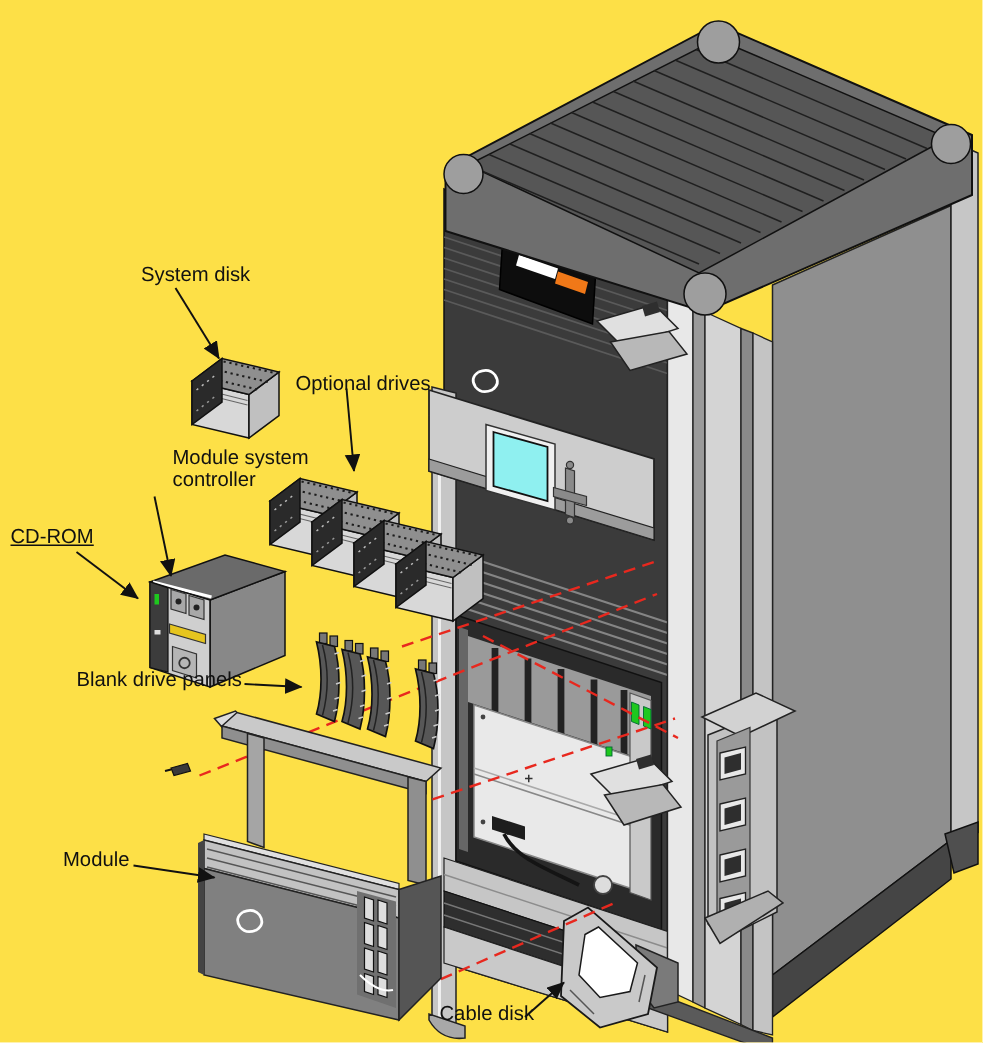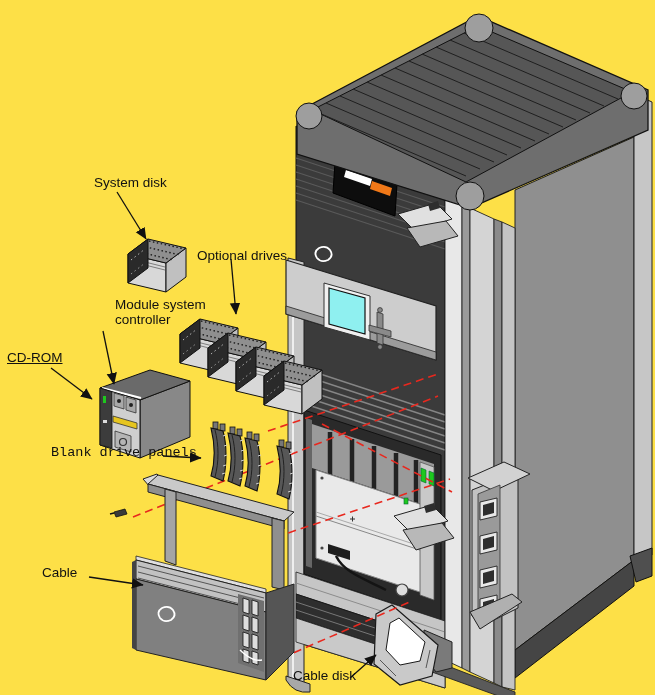--- a/index.html
+++ b/index.html
@@ -305,16 +305,16 @@
     <line x1="163" y1="456" x2="201" y2="458" marker-end="url(#ah)"></line>
     <line x1="89" y1="577" x2="143" y2="585" marker-end="url(#ah)"></line>
     <line x1="350" y1="678" x2="376" y2="655" marker-end="url(#ah)"></line>
   </g>
 </svg>
 
   <span class="callout" style="left:94px;top:175px;">System disk</span>
   <span class="callout" style="left:197px;top:248px;">Optional drives</span>
   <span class="callout" style="left:76px;top:297px;width:125px;margin-left:39px;">Module system controller</span>
   <span class="callout" style="left:7px;top:350px;text-decoration:underline;">CD-ROM</span>
-  <span class="callout" style="left:51px;top:445px;font-family:Liberation Mono, monospace;">Blank drive panels</span>
-  <span class="callout" style="left:42px;top:565px;">Cable</span>
+  <span class="callout" style="left:51px;top:445px;">Blank drive panels</span>
+  <span class="callout" style="left:42px;top:565px;">Module</span>
   <span class="callout" style="left:293px;top:668px;">Cable disk</span>
 </div>
 
 </body></html>

